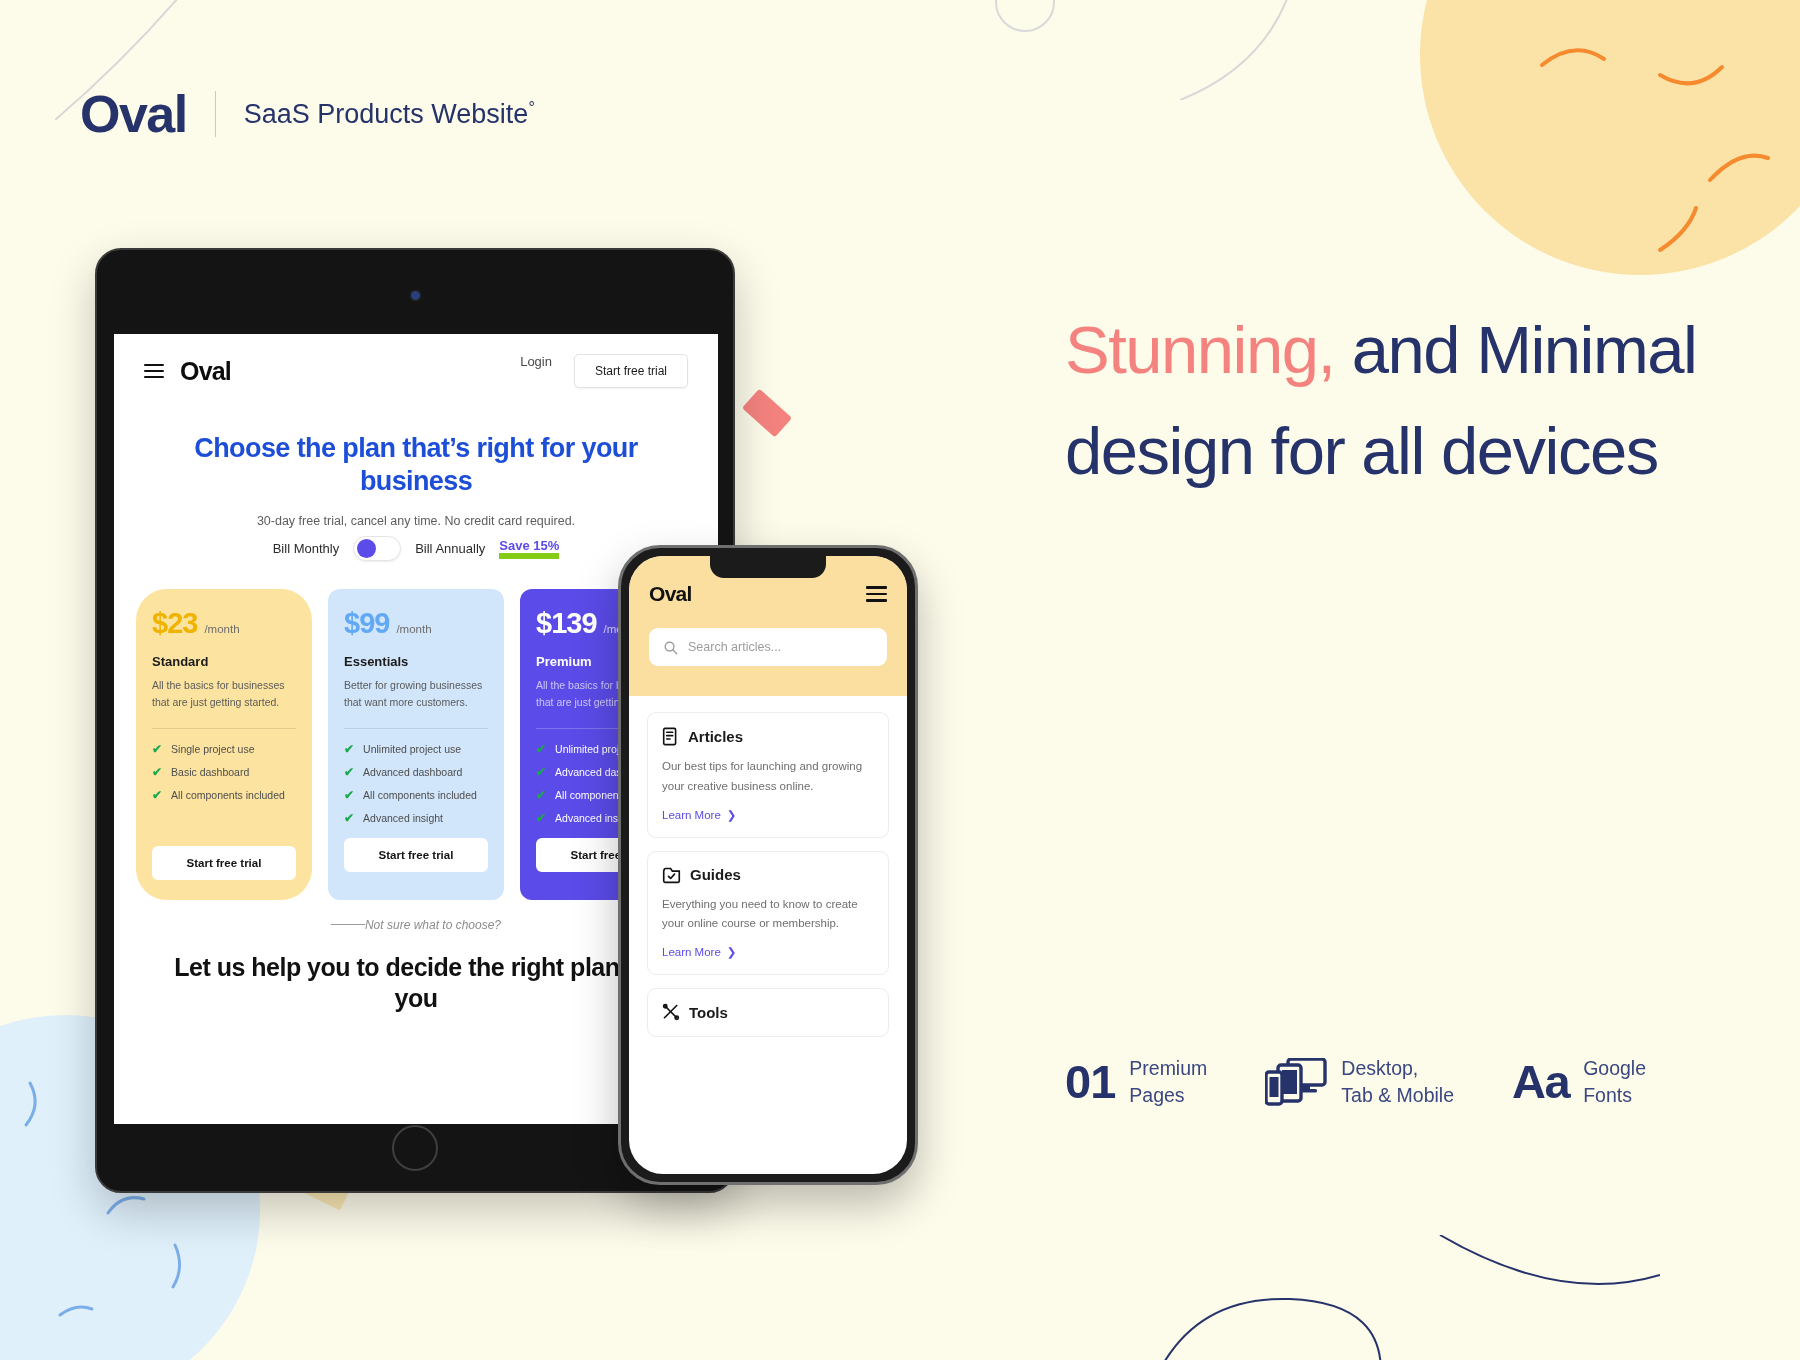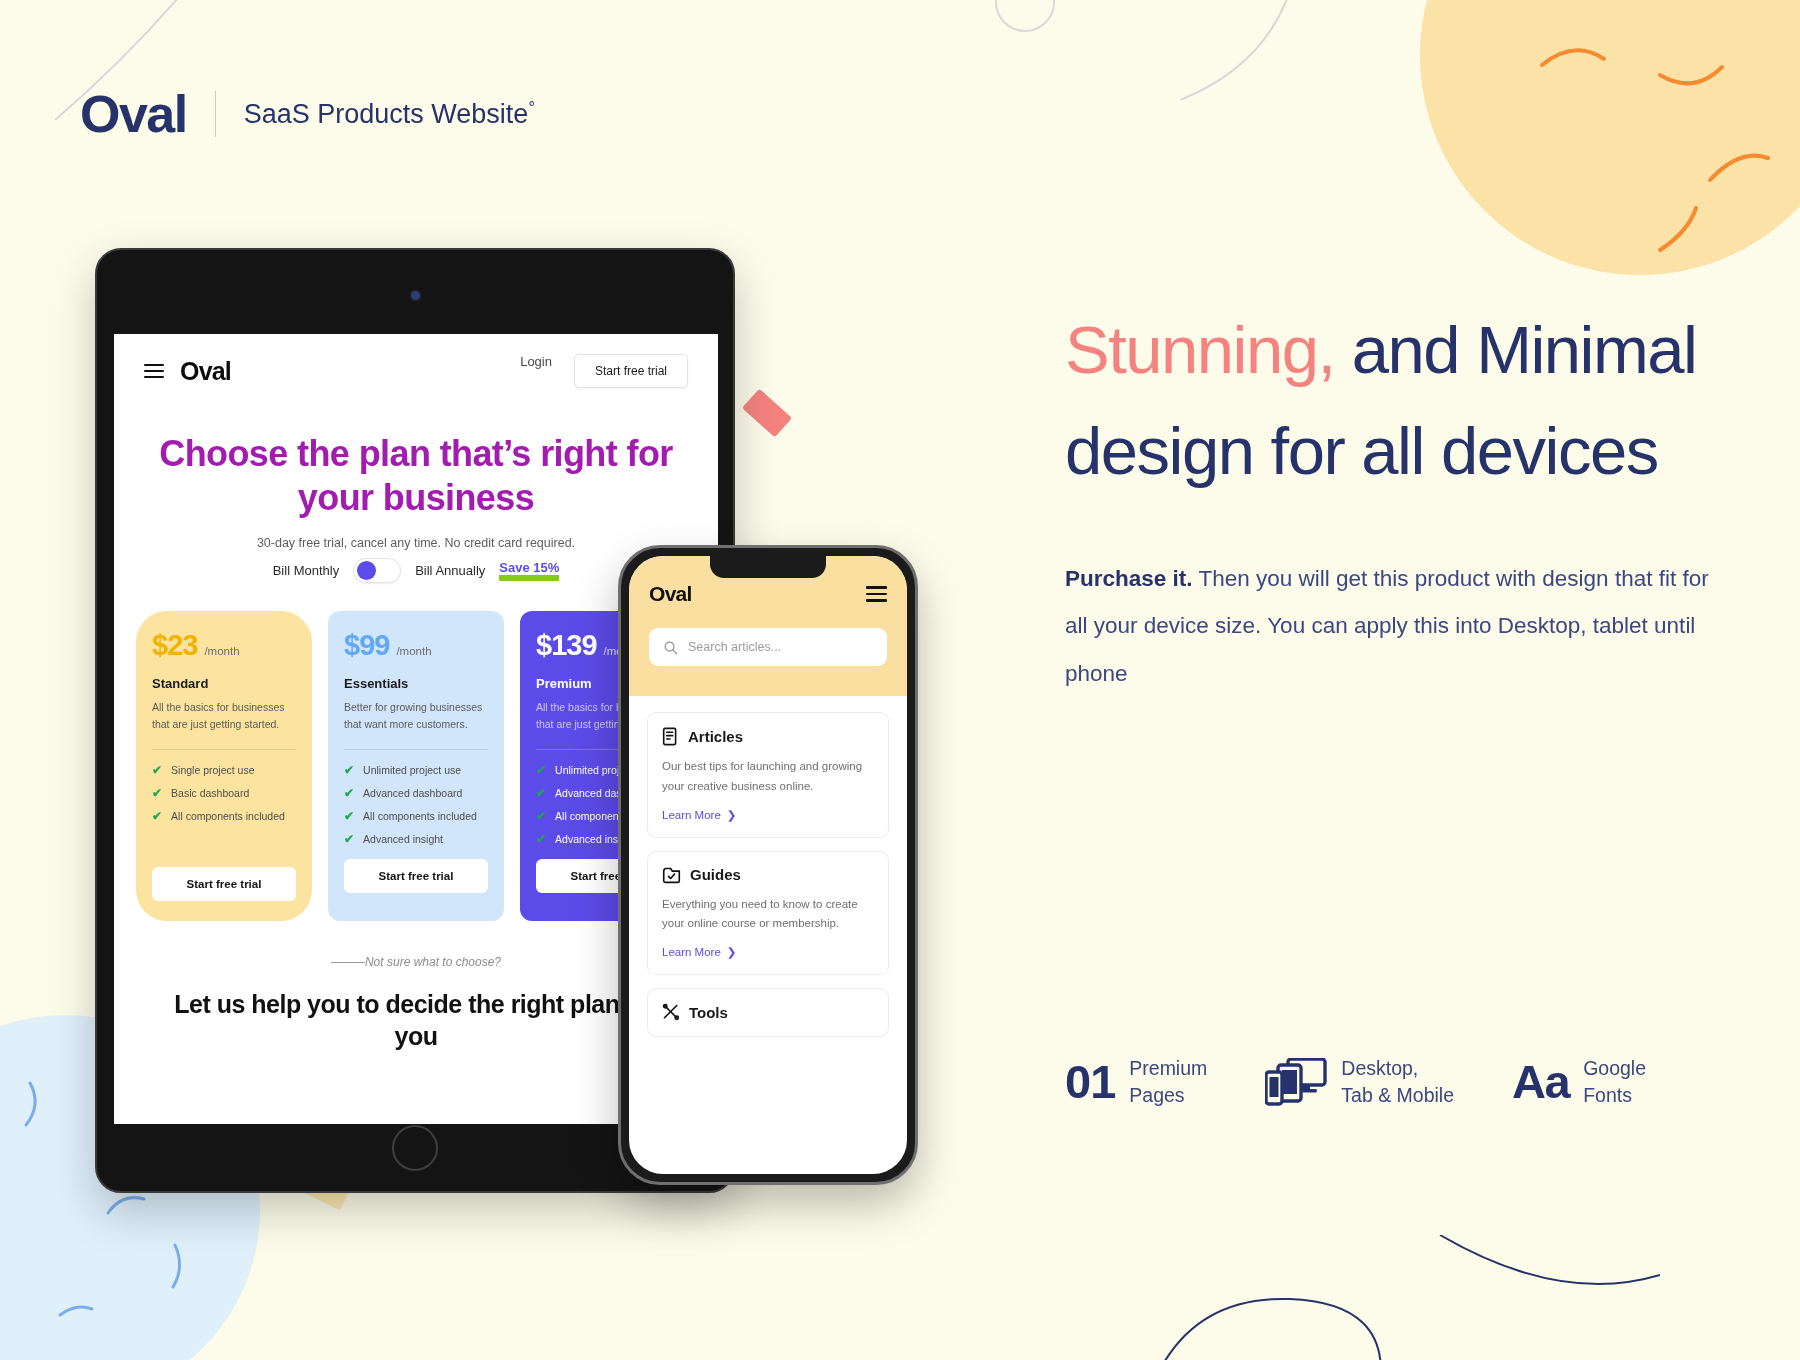--- a/index.html
+++ b/index.html
@@ -69,22 +69,22 @@
   .tp-burger i { display: block; height: 2px; background: #111; border-radius: 1px; }
   .tp-logo { font-size: 25px; font-weight: 700; color: #0d0d0d; letter-spacing: -0.8px; }
   .tp-nav-right { margin-left: auto; display: flex; align-items: flex-start; gap: 22px; }
   .tp-login { font-size: 13px; color: #4a4a4a; }
   .tp-cta {
     font-size: 12px; color: #1b1b1b; padding: 9px 20px;
     border: 1px solid #e2e2e2; border-radius: 5px; background: #fff;
     box-shadow: 0 1px 2px rgba(0,0,0,.05);
   }
   .tp-h1 {
-    margin-top: 44px; text-align: center; font-size: 36px; font-weight: 700;
-    color: #a21caf; line-height: 1.22; letter-spacing: -0.6px; padding: 0 44px;
+    margin-top: 44px; text-align: center; font-size: 27px; font-weight: 700;
+    color: #1d4ed8; line-height: 1.22; letter-spacing: -0.6px; padding: 0 44px;
   }
   .tp-sub { margin-top: 16px; text-align: center; font-size: 12.5px; color: #5d5d5d; }
   .tp-toggle-row {
     margin-top: 8px; display: flex; align-items: center; justify-content: center; gap: 14px;
   }
   .tp-toggle-label { font-size: 13px; color: #2b2b2b; }
   .tp-switch {
     width: 48px; height: 25px; border-radius: 14px; background: #fff;
     border: 1px solid #e4e4e4; position: relative; box-shadow: 0 1px 2px rgba(0,0,0,.07);
   }
@@ -114,21 +114,21 @@
   .tp-card.premium .tp-rule { background: rgba(255,255,255,.22); }
   .tp-feat { display: flex; align-items: center; gap: 9px; margin-bottom: 11px; }
   .tp-check { color: #1AA94E; font-size: 12px; font-weight: 700; line-height: 1; }
   .tp-feat-label { font-size: 10.5px; color: #4d4d4d; }
   .tp-card.premium .tp-feat-label { color: #ffffff; }
   .tp-btn {
     margin-top: 14px; background: #fff; border-radius: 6px; text-align: center;
     padding: 11px 0; font-size: 11.5px; font-weight: 700; color: #151515;
   }
   .tp-divider-row {
-    margin-top: 34px; display: flex; align-items: center; justify-content: center; gap: 0;
+    margin-top: 18px; display: flex; align-items: center; justify-content: center; gap: 0;
   }
   .tp-divider-line { width: 34px; height: 1.5px; background: #9a9a9a; }
   .tp-divider-text { font-size: 12px; font-style: italic; color: #8c8c8c; }
   .tp-h2 {
     margin-top: 20px; text-align: center; font-size: 25px; font-weight: 700;
     color: #111; line-height: 1.25; letter-spacing: -0.5px; padding: 0 50px;
   }
 
   
   #phone {
@@ -418,23 +418,20 @@
 
       </div>
     </div>
   </div>
 
   <div id="right">
     <div id="headline">
       <span class="accent">Stunning,</span>
       <span>and Minimal design for all devices</span>
     </div>
-    <div id="body-copy">
-      <b>Purchase it.</b><span> Then you will get this product with design that fit for all your device size.  You can apply this into Desktop, tablet until phone</span>
-    </div>
   </div>
 
   <div id="features">
 
     <div class="feat">
       <div class="feat-num">01</div>
       <div class="feat-text">
         <div>Premium</div>
         <div>Pages</div>
       </div>

